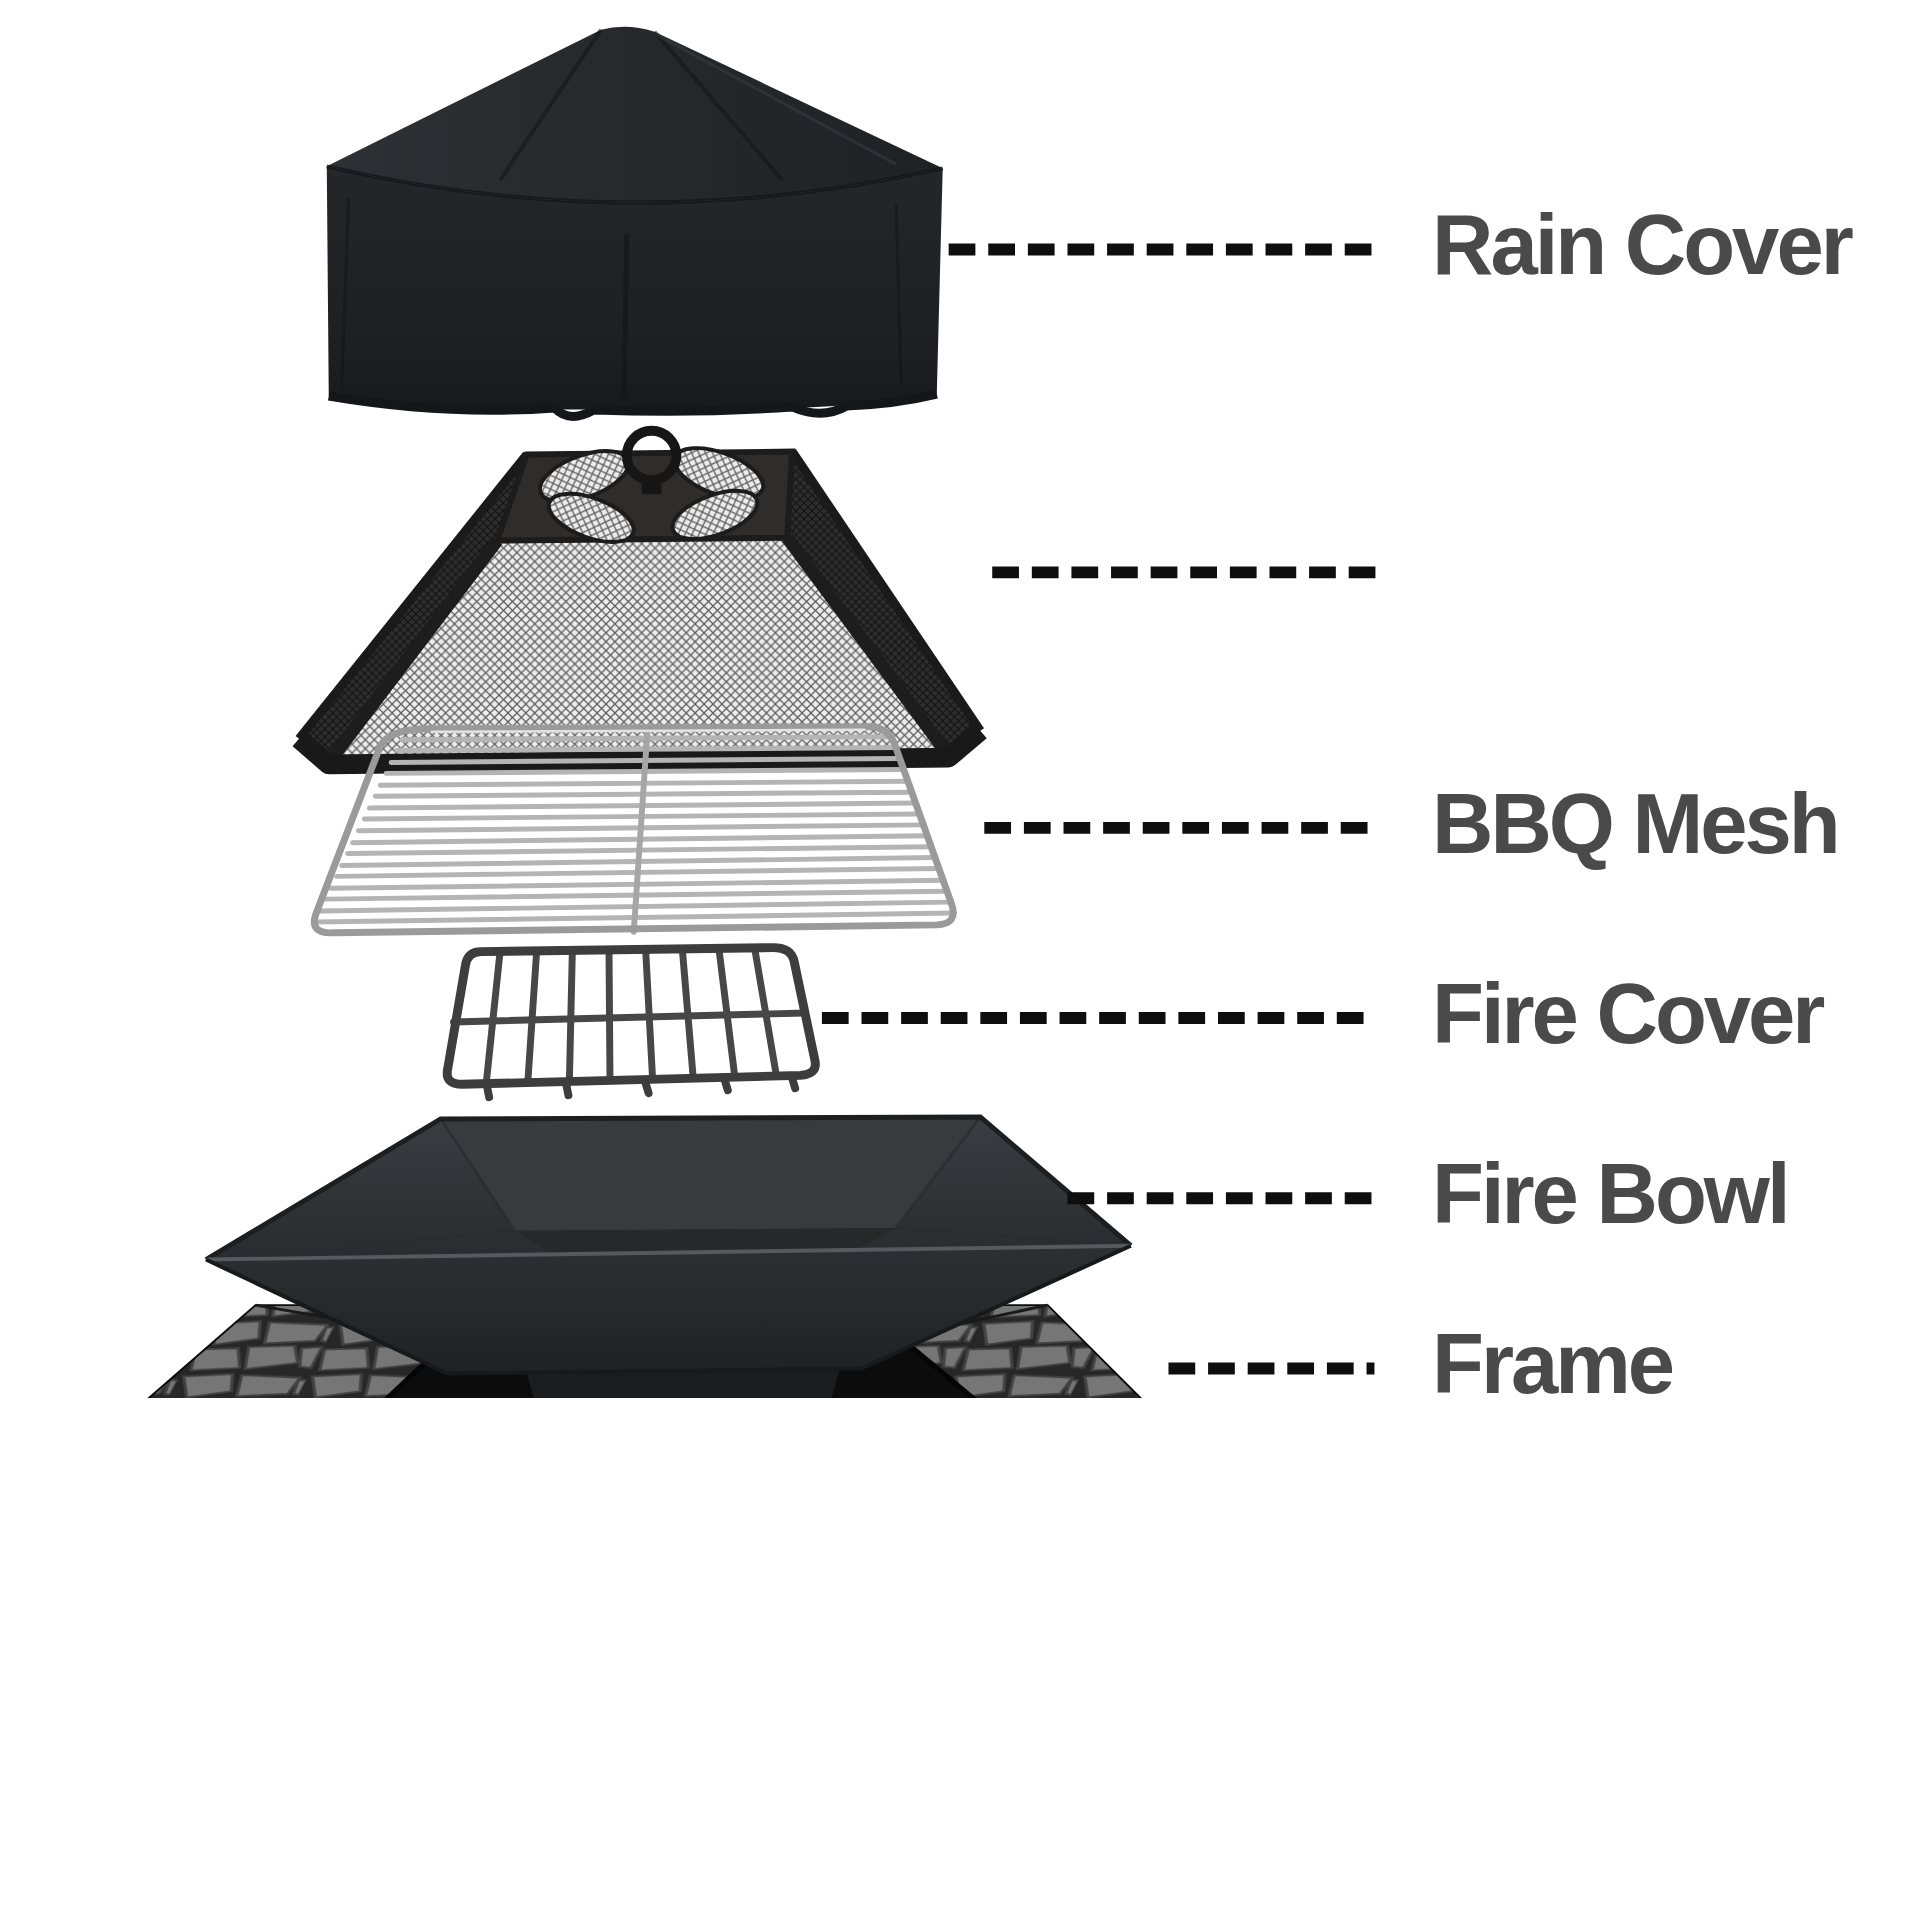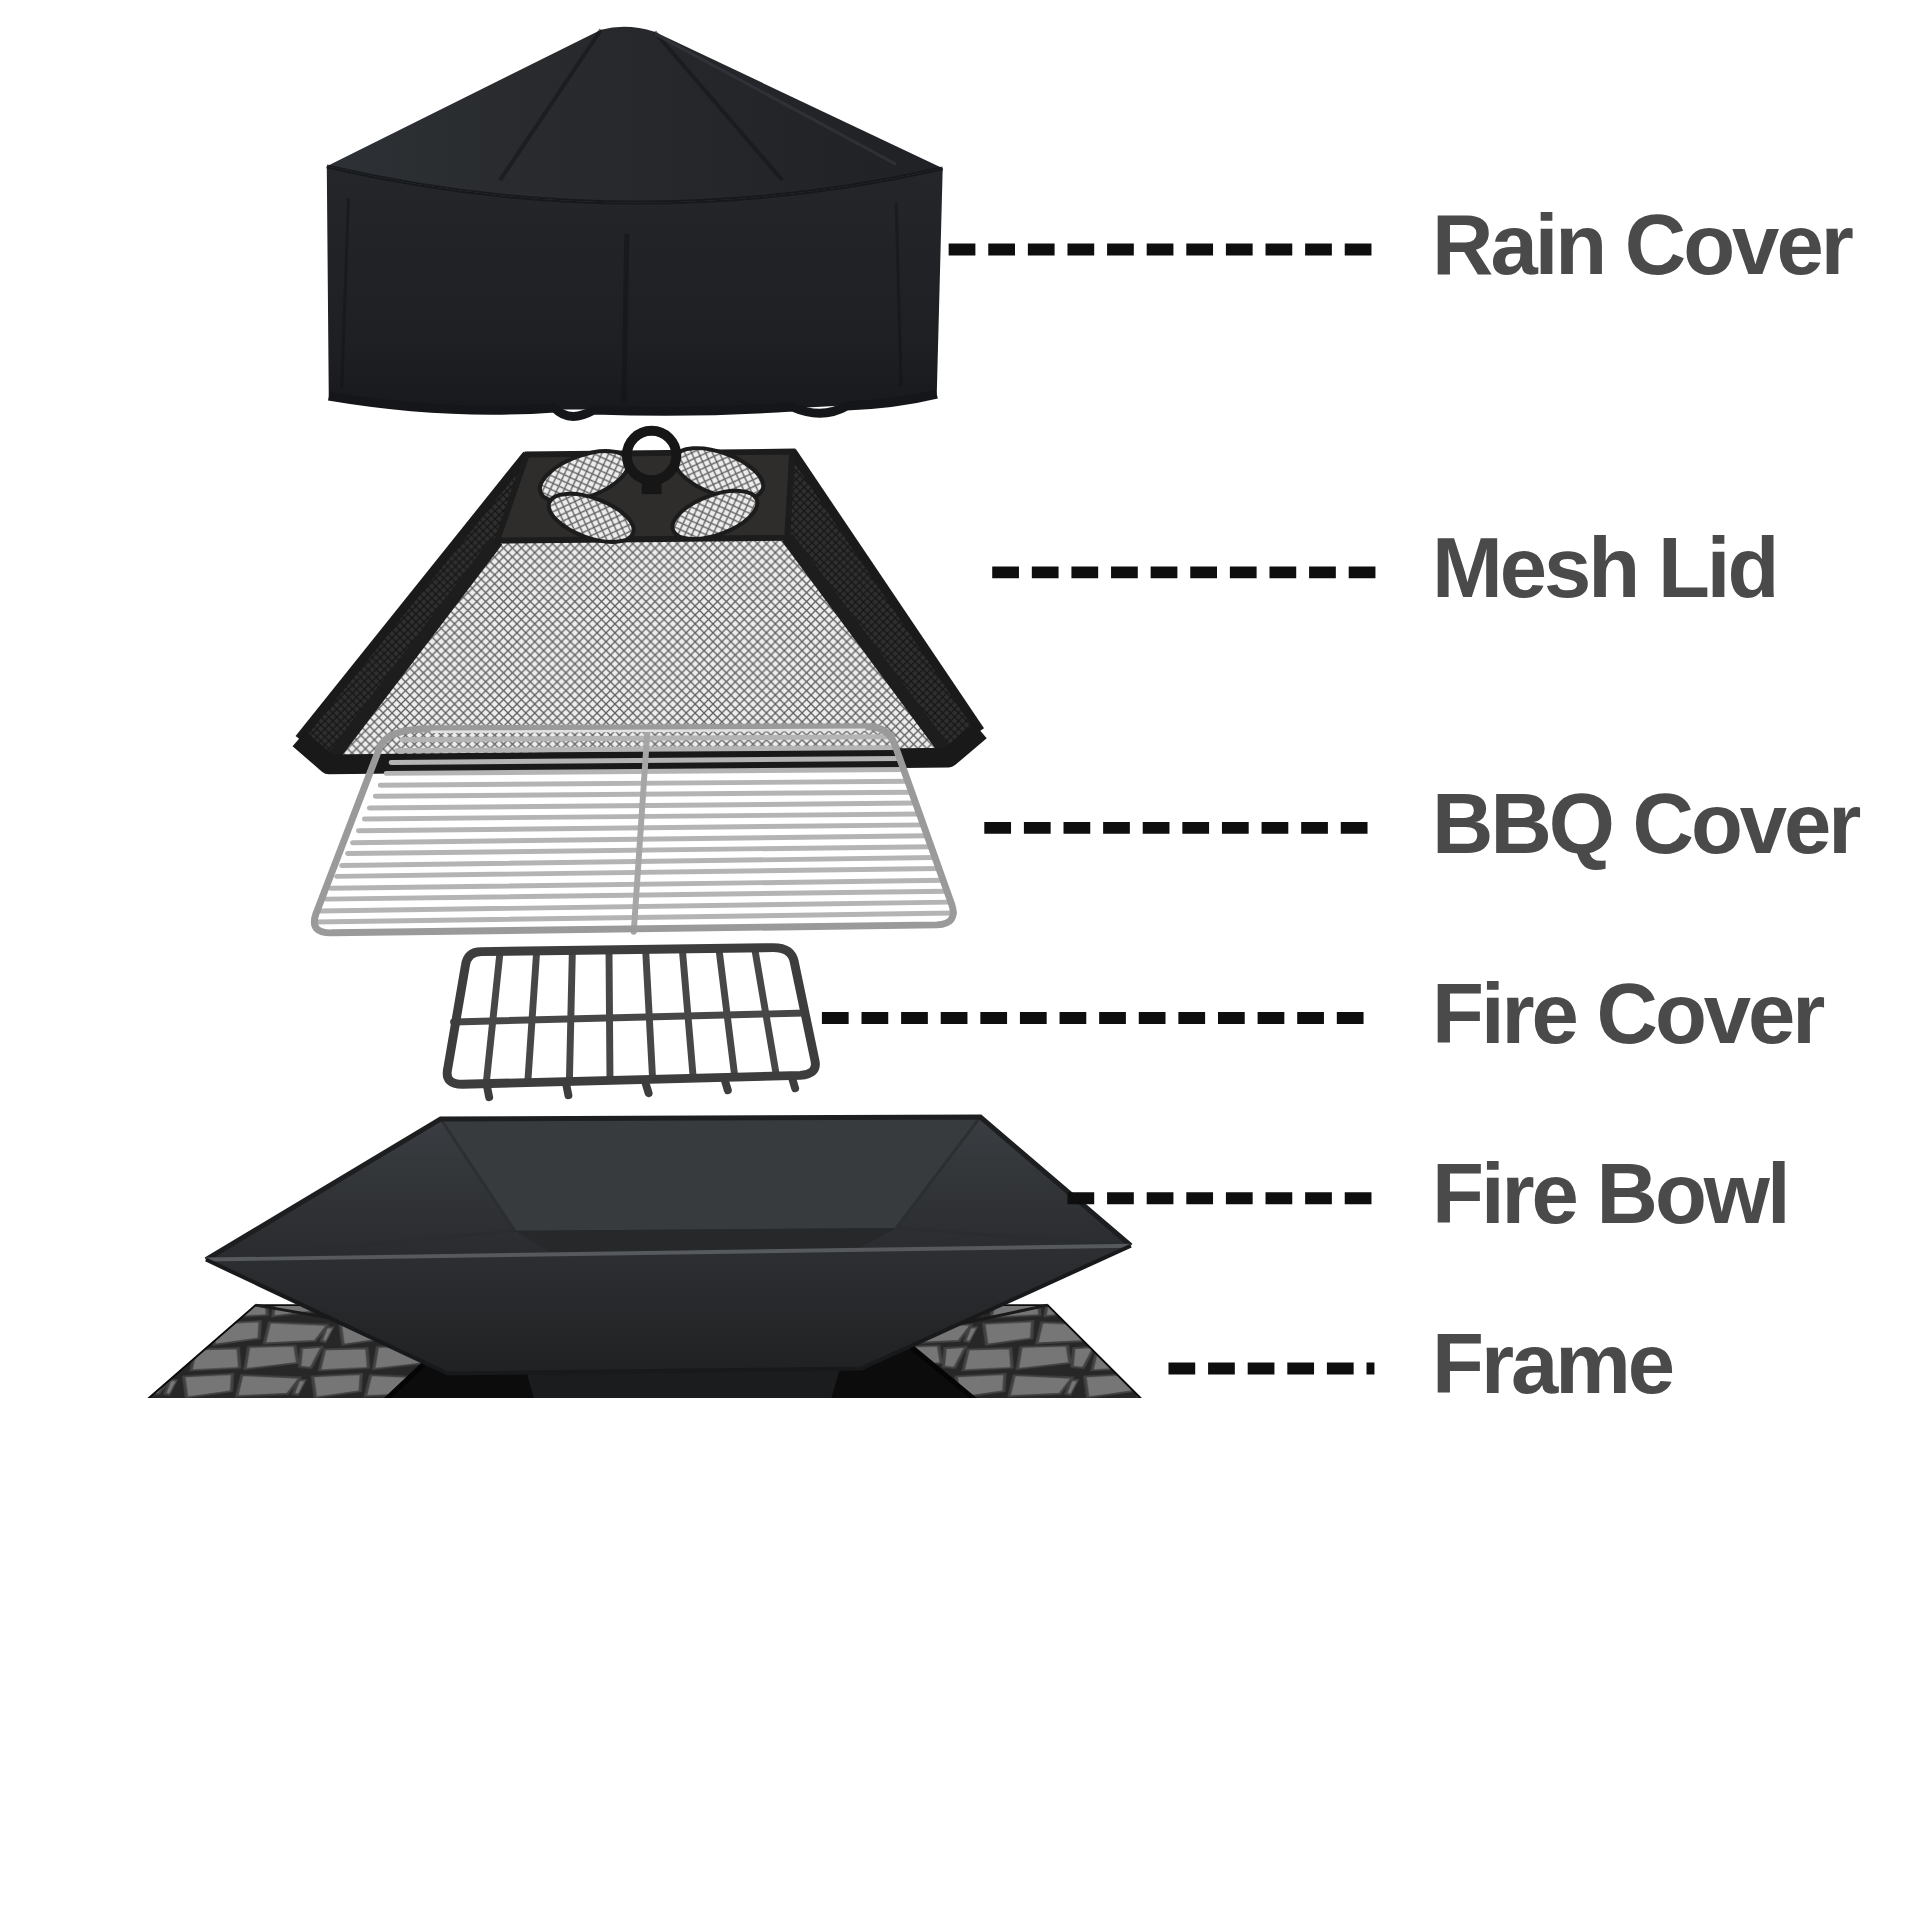--- a/index.html
+++ b/index.html
@@ -242,19 +242,18 @@
       <line class="dash h" x1="1002" y1="578" x2="1390" y2="578"></line>
       <line class="dash h" x1="994" y1="836" x2="1390" y2="836"></line>
       <line class="dash h" x1="830" y1="1028" x2="1390" y2="1028"></line>
       <line class="dash h" x1="1078" y1="1210" x2="1388" y2="1210"></line>
       <line class="dash h" x1="1180" y1="1382" x2="1388" y2="1382"></line>
       <line class="dash v" x1="1588" y1="1688" x2="1588" y2="1764"></line>
     </g>
   </svg>
 
   <div class="part-label" style="top:249px">Rain Cover</div>
-  <div class="part-label" style="top:572px">Mesh Lid</div>
-  <div class="part-label" style="top:828px">BBQ Cover</div>
+  <div class="part-label" style="top:828px">BBQ Mesh</div>
   <div class="part-label" style="top:1018px">Fire Cover</div>
   <div class="part-label" style="top:1198px">Fire Bowl</div>
   <div class="part-label" style="top:1368px">Frame</div>
 </div>
 
 
 </body></html>

